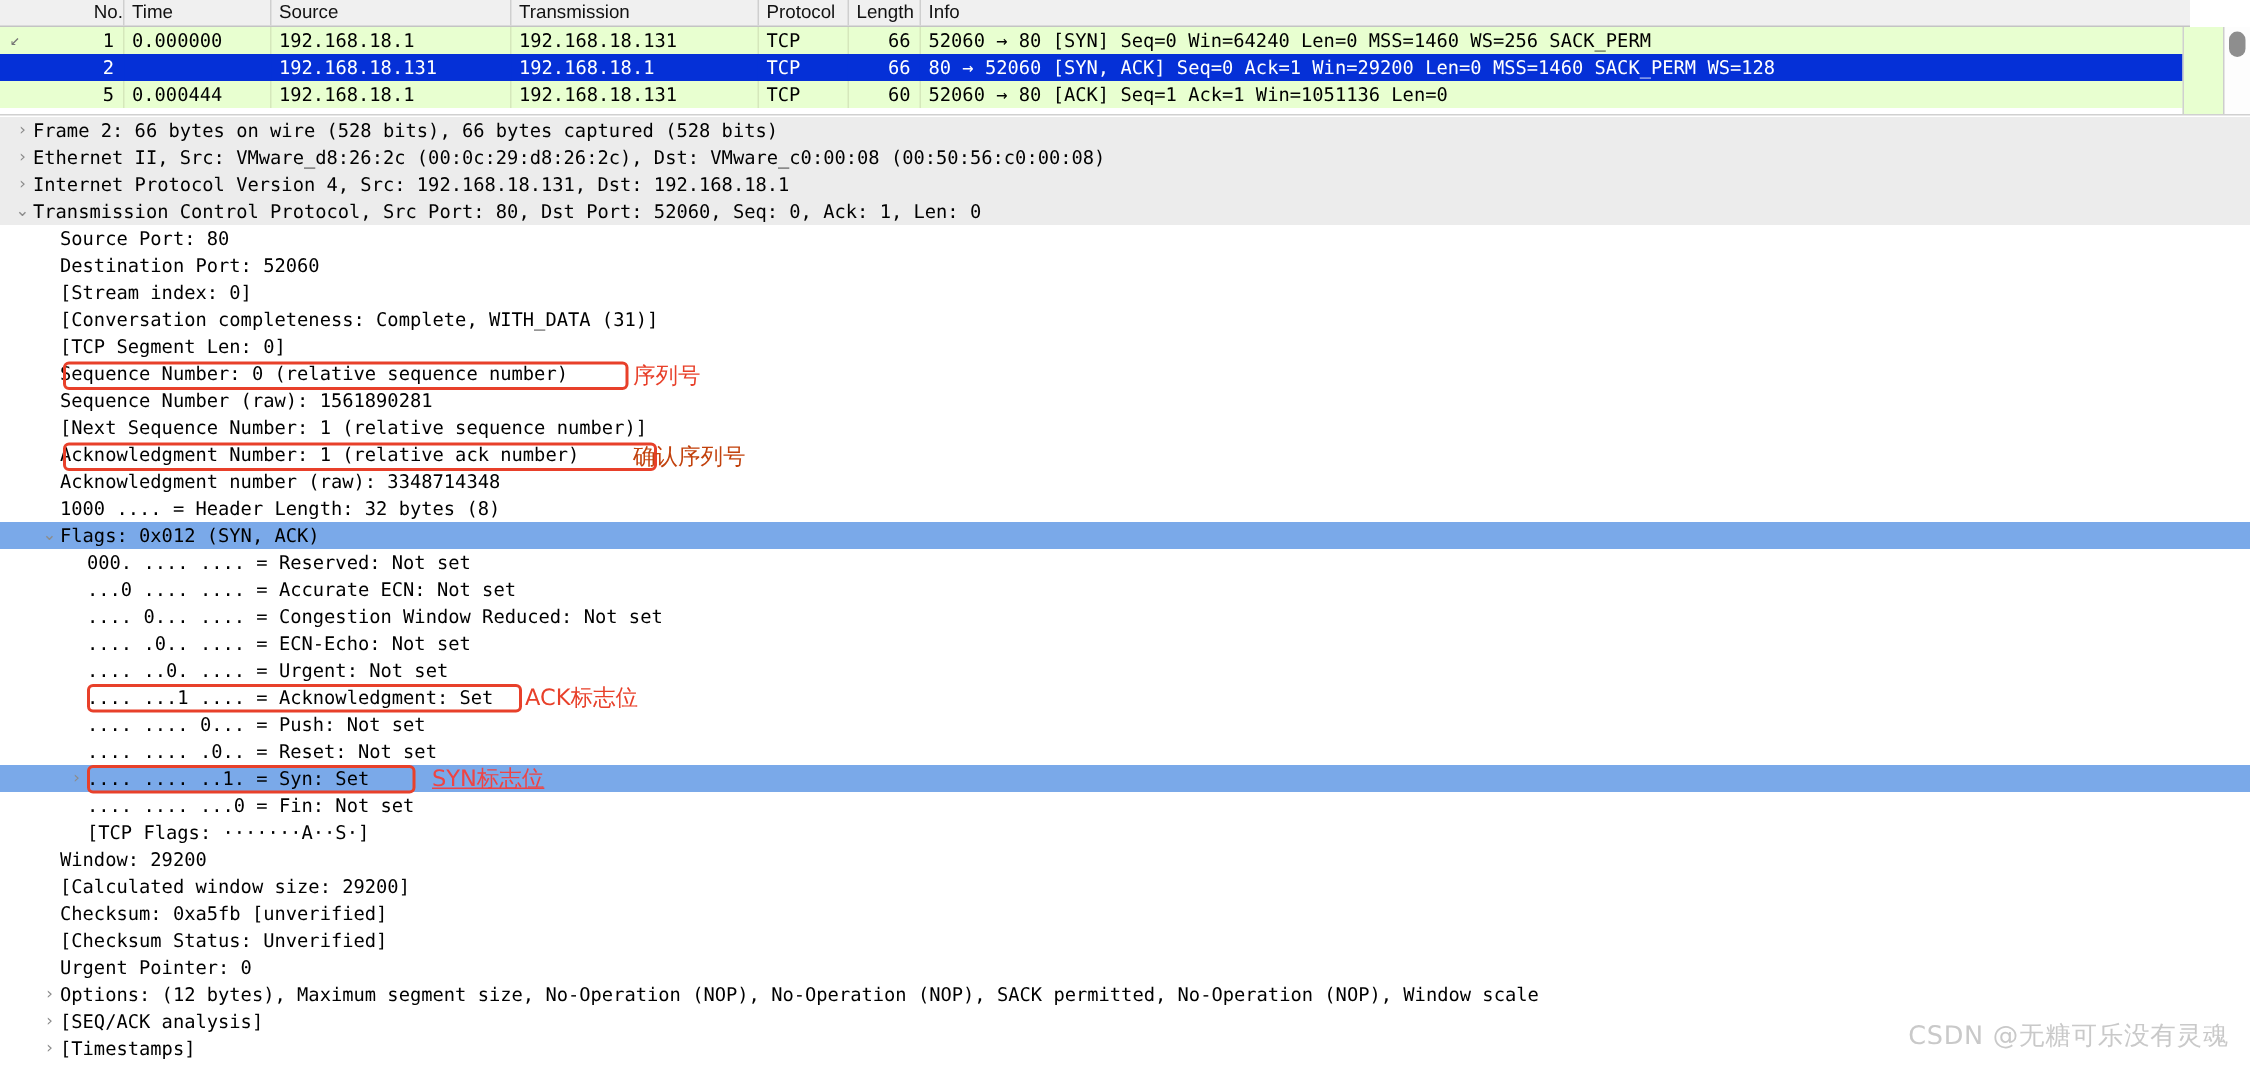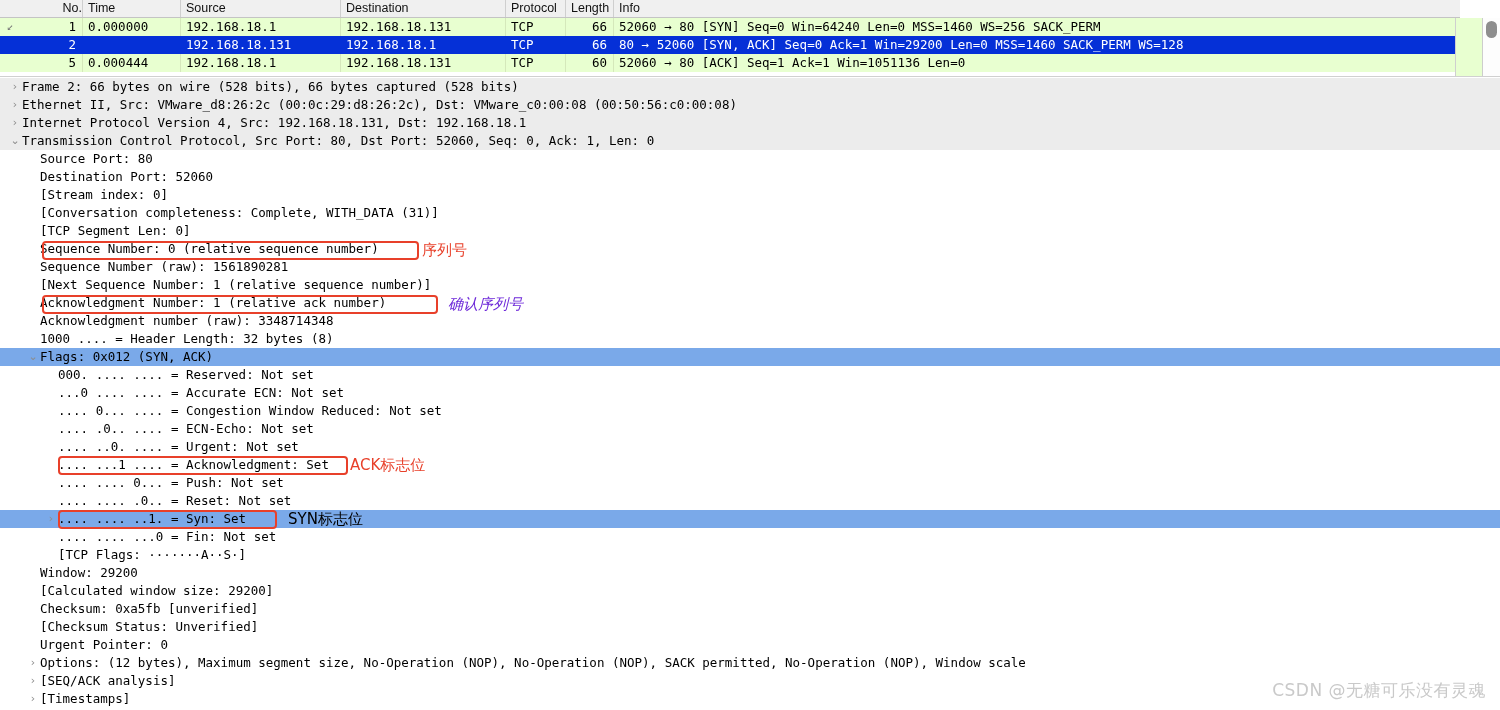--- a/index.html
+++ b/index.html
@@ -132,21 +132,21 @@
 </style>
 </head>
 <body>
 
 <div id="packet-list">
 
   <div id="plist-header">
       <div class="hdr-cell" style="left: 0px; width: 82px;">No.</div>
       <div class="hdr-cell" style="left: 82px; width: 98px;">Time</div>
       <div class="hdr-cell" style="left: 180px; width: 160px;">Source</div>
-      <div class="hdr-cell" style="left: 340px; width: 165px;">Destination</div>
+      <div class="hdr-cell" style="left: 340px; width: 165px;">Transmission</div>
       <div class="hdr-cell" style="left: 505px; width: 60px;">Protocol</div>
       <div class="hdr-cell" style="left: 565px; width: 48px;">Length</div>
       <div class="hdr-cell" style="left: 613px; width: 847px;">Info</div>
     </div>
 
   <div id="plist-rows">
       <div class="prow green">
         <div class="colline" style="left: 82px;"></div>
         <div class="colline" style="left: 180px;"></div>
         <div class="colline" style="left: 340px;"></div>
@@ -242,19 +242,19 @@
       <div class="trow "><span class="twist" style="margin-left: 26px;">›</span><span class="tlabel">Options: (12 bytes), Maximum segment size, No-Operation (NOP), No-Operation (NOP), SACK permitted, No-Operation (NOP), Window scale</span></div>
       <div class="trow "><span class="twist" style="margin-left: 26px;">›</span><span class="tlabel">[SEQ/ACK analysis]</span></div>
       <div class="trow "><span class="twist" style="margin-left: 26px;">›</span><span class="tlabel">[Timestamps]</span></div>
     </div>
   <div id="annot-layer">
       <div class="redbox" style="left: 42px; top: 163px; width: 377px; height: 19px; border-color: rgb(232, 64, 42);"></div>
       <div class="redbox" style="left: 42px; top: 217px; width: 396px; height: 19px; border-color: rgb(232, 64, 42);"></div>
       <div class="redbox" style="left: 58px; top: 378px; width: 290px; height: 19px; border-color: rgb(232, 64, 42);"></div>
       <div class="redbox" style="left: 58px; top: 432px; width: 219px; height: 19px; border-color: rgb(232, 64, 42);"></div>
       <div class="cnote" style="left: 422px; top: 163px; color: rgb(232, 64, 42);">序列号</div>
-      <div class="cnote" style="left: 448px; top: 217px; color: #6d28d9; font-style: italic;">确认序列号</div>
+      <div class="cnote" style="left: 422px; top: 217px; color: #c2410c;">确认序列号</div>
       <div class="cnote" style="left: 350px; top: 378px; color: rgb(232, 64, 42);">ACK标志位</div>
-      <div class="cnote" style="left: 288px; top: 432px; color: #000000;">SYN标志位</div>
+      <div class="cnote" style="left: 288px; top: 432px; color: #ef4444; text-decoration: underline;">SYN标志位</div>
     </div>
 </div>
 
 <div id="watermark">CSDN @无糖可乐没有灵魂</div>
 
 </body></html>

